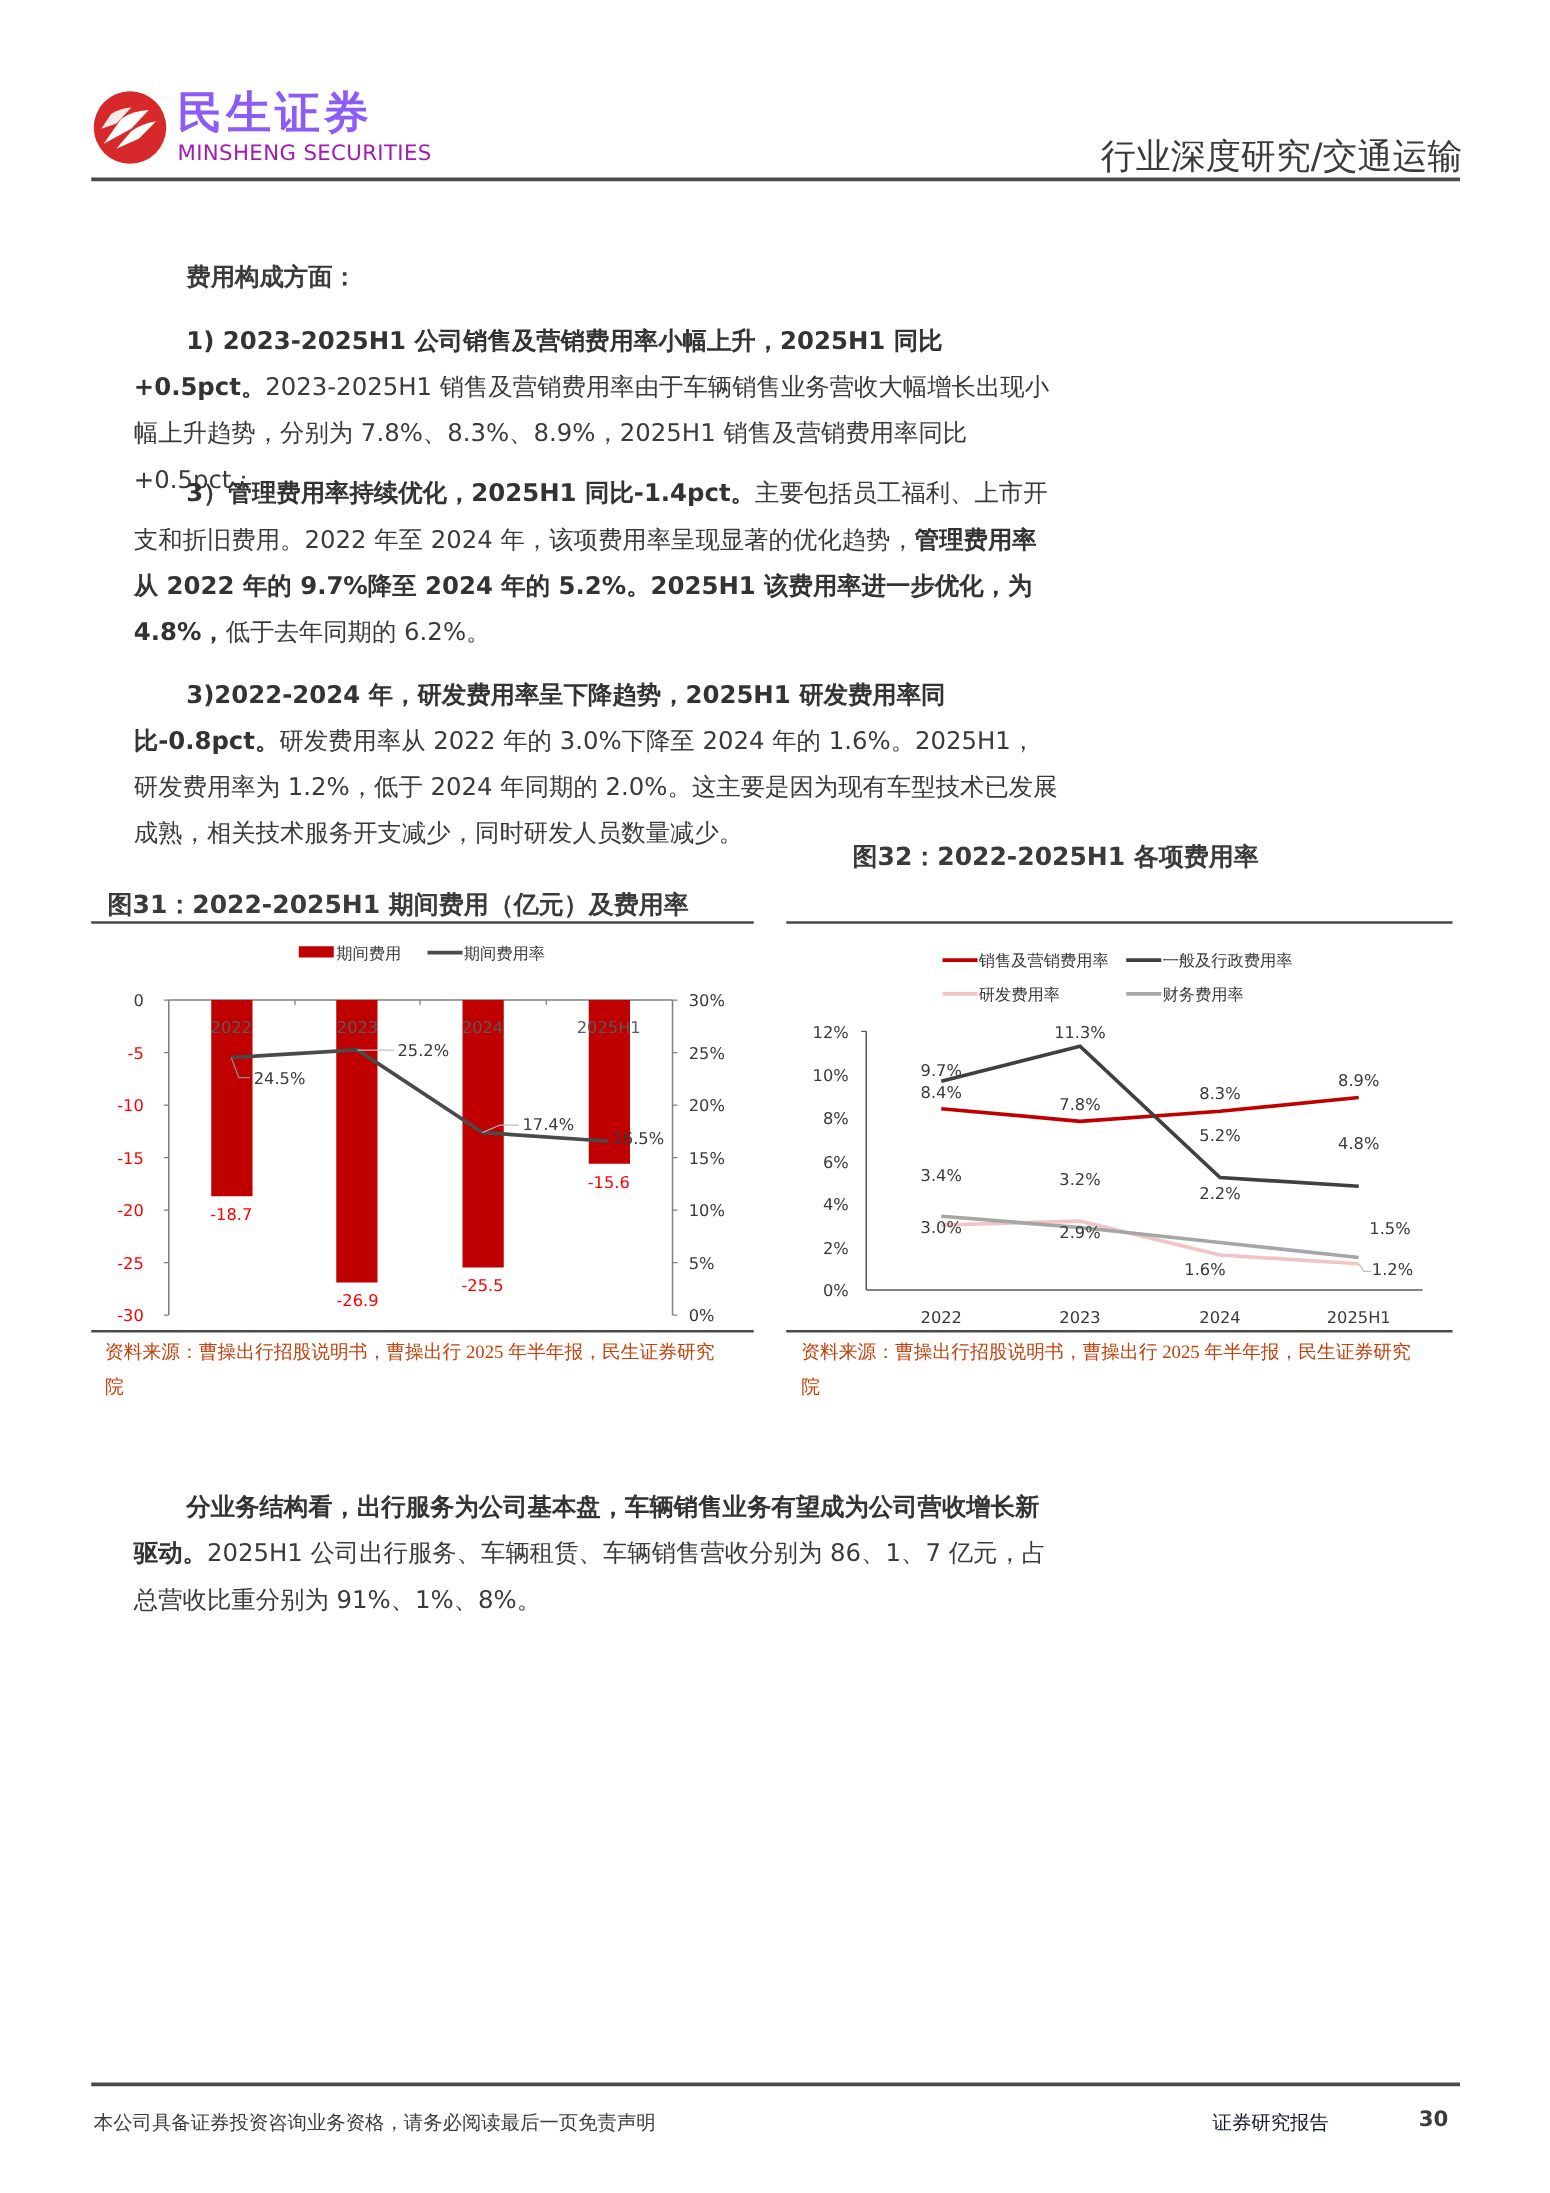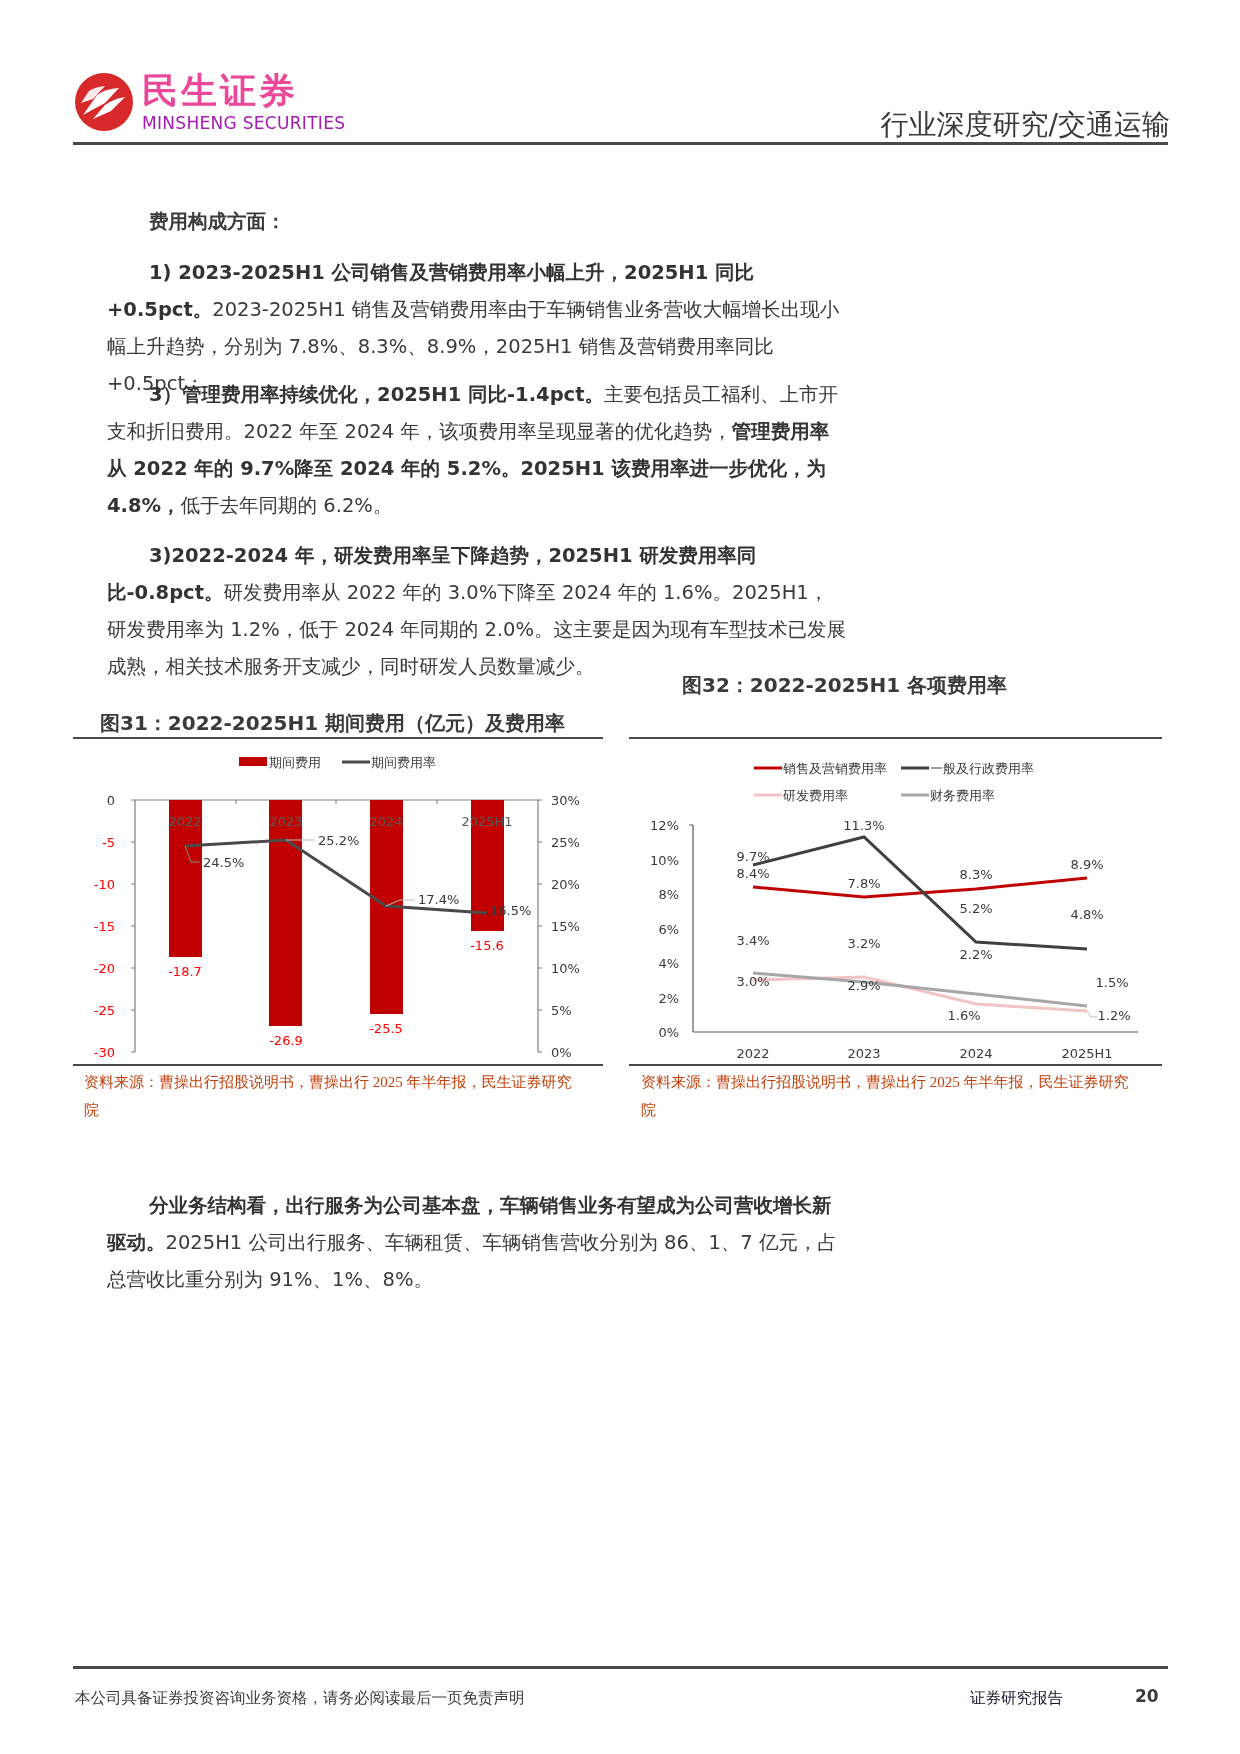--- a/index.html
+++ b/index.html
@@ -1,19 +1,19 @@
 <!DOCTYPE html>
 <html><head>
 <meta charset="utf-8">
 <style>
   html,body{margin:0;padding:0;background:#fff;}
   body{width:1240px;height:1754px;position:relative;overflow:hidden;font-family:"DejaVu Sans","Liberation Sans",sans-serif;color:#3a3a3a;}
   .abs{position:absolute;}
   .logo-circle{left:75px;top:73px;width:58px;height:58px;border-radius:50%;background:#d7282a;overflow:hidden;}
-  .logo-cn{left:142px;top:70px;font-size:36px;font-weight:bold;color:#ec4899;letter-spacing:3px;line-height:42px;}
+  .logo-cn{left:142px;top:70px;font-size:36px;font-weight:bold;color:#8b5cf6;letter-spacing:3px;line-height:42px;}
   .logo-en{left:142px;top:113px;font-size:17px;font-weight:normal;color:#a21caf;letter-spacing:0.3px;}
   .header-right{right:70px;top:106px;font-size:28px;color:#3a3a3a;}
   .hr{background:#4a4a4a;}
   .para{left:75px;width:740px;font-size:19.5px;line-height:37px;color:#3a3a3a;margin-left:32px;}
   .para b{font-weight:bold;color:#333;}
   .indent{text-indent:42px;}
   .fig-title{font-size:20px;font-weight:bold;color:#3a3a3a;}
   .src{font-size:15px;line-height:28px;color:#c2410c;font-family:Liberation Serif, serif;}
   .footer-left{left:75px;top:1688px;font-size:15.5px;color:#3a3a3a;}
   .footer-mid{left:970px;top:1688px;font-size:15.5px;color:#0f172a;}
@@ -44,21 +44,21 @@
 </div>
 
 <div class="abs para indent" style="top:376px;">
   <b>3）管理费用率持续优化，2025H1 同比-1.4pct。</b><span>主要包括员工福利、上市开支和折旧费用。2022 年至 2024 年，该项费用率呈现显著的优化趋势，</span><b>管理费用率从 2022 年的 9.7%降至 2024 年的 5.2%。2025H1 该费用率进一步优化，为 4.8%，</b><span>低于去年同期的 6.2%。</span>
 </div>
 
 <div class="abs para indent" style="top:537px;">
   <b>3)2022-2024 年，研发费用率呈下降趋势，2025H1 研发费用率同比-0.8pct。</b><span>研发费用率从 2022 年的 3.0%下降至 2024 年的 1.6%。2025H1，研发费用率为 1.2%，低于 2024 年同期的 2.0%。这主要是因为现有车型技术已发展成熟，相关技术服务开支减少，同时研发人员数量减少。</span>
 </div>
 
-<div class="abs fig-title" style="left:100px;top:710px;">图31：2022-2025H1 期间费用（亿元）及费用率</div>
+<div class="abs fig-title" style="left:86px;top:710px;">图31：2022-2025H1 期间费用（亿元）及费用率</div>
 <div class="abs hr" style="left:73px;top:737px;width:530px;height:2px;"></div>
 
 <svg class="abs" style="left:73px;top:745px;" width="530" height="320" viewBox="0 0 530 320">
 
   <rect x="166" y="12" width="28" height="9" fill="#c00000"></rect>
   <text x="196" y="22" font-size="13" fill="#3a3a3a">期间费用</text>
   <line x1="269" y1="17" x2="297" y2="17" stroke="#4a4a4a" stroke-width="3"></line>
   <text x="298" y="22" font-size="13" fill="#3a3a3a">期间费用率</text>
 
   <line x1="62" y1="55" x2="62" y2="307" stroke="#7f7f7f" stroke-width="1.2"></line>
@@ -213,13 +213,13 @@
   <div>院</div>
 </div>
 
 <div class="abs para indent" style="top:1187px;">
   <b>分业务结构看，出行服务为公司基本盘，车辆销售业务有望成为公司营收增长新驱动。</b><span>2025H1 公司出行服务、车辆租赁、车辆销售营收分别为 86、1、7 亿元，占总营收比重分别为 91%、1%、8%。</span>
 </div>
 
 <div class="abs hr" style="left:73px;top:1666px;width:1095px;height:3px;"></div>
 <div class="abs footer-left">本公司具备证券投资咨询业务资格，请务必阅读最后一页免责声明</div>
 <div class="abs footer-mid">证券研究报告</div>
-<div class="abs footer-page">20</div>
+<div class="abs footer-page">30</div>
 
 </body></html>

